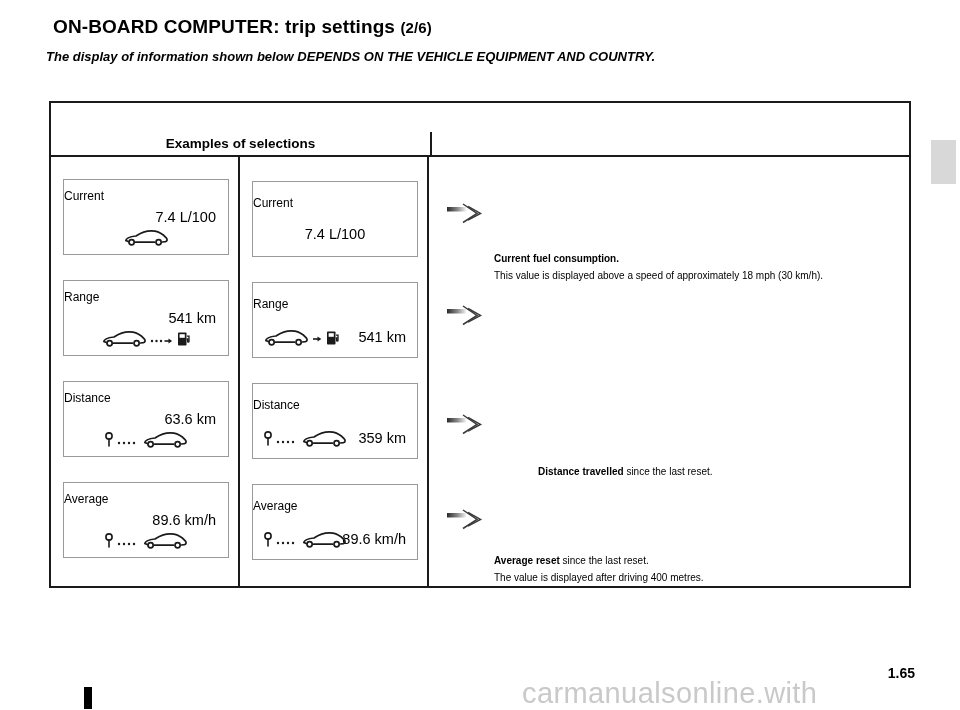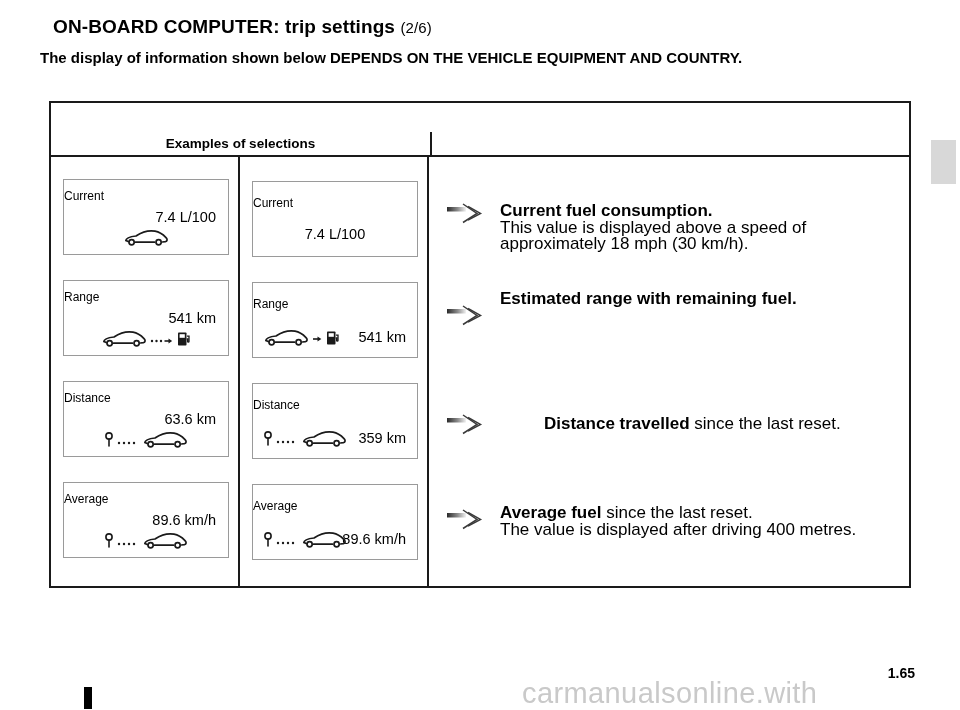--- a/index.html
+++ b/index.html
@@ -21,29 +21,30 @@
     position: absolute;
     left: 53px;
     top: 16px;
     font-size: 19px;
     font-weight: bold;
     letter-spacing: 0.1px;
     white-space: nowrap;
   }
   .page-title .frac {
     font-size: 15px;
-    font-weight: normal;
+    font-weight: bold;
   }
   .subtitle {
     position: absolute;
-    left: 40px;
+    left: 46px;
     top: 49px;
-    font-size: 15px;
+    font-size: 13px;
     font-weight: bold;
     white-space: nowrap;
+    font-style: italic;
   }
 
   
   .table {
     position: absolute;
     left: 49px;
     top: 101px;
     width: 862px;
     height: 487px;
     border: 2.5px solid #1a1a1a;
@@ -159,24 +160,25 @@
     position: absolute;
     left: 0;
     right: 8px;
   }
   .interp-arrow {
     position: absolute;
     left: 17px;
   }
   .interp-text {
     position: absolute;
-    left: 71px;
+    left: 65px;
     right: 4px;
-    font-size: 17px;
+    font-size: 10px;
     line-height: 16.6px;
+    margin-top: 48px;
   }
   .interp-text b { font-weight: bold; }
 
   
   .margin-tab {
     position: absolute;
     left: 931px;
     top: 140px;
     width: 25px;
     height: 44px;
@@ -463,21 +465,21 @@
 
       <div class="interp" style="top:134px;">
         <span class="interp-arrow" style="top:14px;">
           <svg width="43" height="22" viewBox="0 0 43 22">
             <path d="M1 8.5 L20 8.5 L20 4 L1 4 Z" fill="url(#arrGrad)"></path>
             <path d="M17 1 L31 10.4 L17 19.5" fill="none" stroke="#3a3a3a" stroke-width="1.5"></path>
             <path d="M22 3.5 L34.5 10.4 L22 17.2" fill="none" stroke="#3a3a3a" stroke-width="1.5"></path>
           </svg>
         </span>
         <div class="interp-text">
-          <b>Estimated range with remaining fuel.</b><br>
+          <br>
         </div>
       </div>
 
       <div class="interp" style="top:257px;">
         <span class="interp-arrow">
           <svg width="43" height="22" viewBox="0 0 43 22">
             <path d="M1 8.5 L20 8.5 L20 4 L1 4 Z" fill="url(#arrGrad)"></path>
             <path d="M17 1 L31 10.4 L17 19.5" fill="none" stroke="#3a3a3a" stroke-width="1.5"></path>
             <path d="M22 3.5 L34.5 10.4 L22 17.2" fill="none" stroke="#3a3a3a" stroke-width="1.5"></path>
           </svg>
@@ -489,21 +491,21 @@
 
       <div class="interp" style="top:348px;">
         <span class="interp-arrow" style="top:4px;">
           <svg width="43" height="22" viewBox="0 0 43 22">
             <path d="M1 8.5 L20 8.5 L20 4 L1 4 Z" fill="url(#arrGrad)"></path>
             <path d="M17 1 L31 10.4 L17 19.5" fill="none" stroke="#3a3a3a" stroke-width="1.5"></path>
             <path d="M22 3.5 L34.5 10.4 L22 17.2" fill="none" stroke="#3a3a3a" stroke-width="1.5"></path>
           </svg>
         </span>
         <div class="interp-text">
-          <b>Average fuel</b><span id="avg-body"> since the last reset.<br>The value is displayed after driving 400 metres.</span>
+          <b>Average reset</b><span id="avg-body"> since the last reset.<br>The value is displayed after driving 400 metres.</span>
         </div>
       </div>
 
     </div>
   </div>
 </div>
 
 <div class="margin-tab"></div>
 
 <div class="folio">1.65</div>

